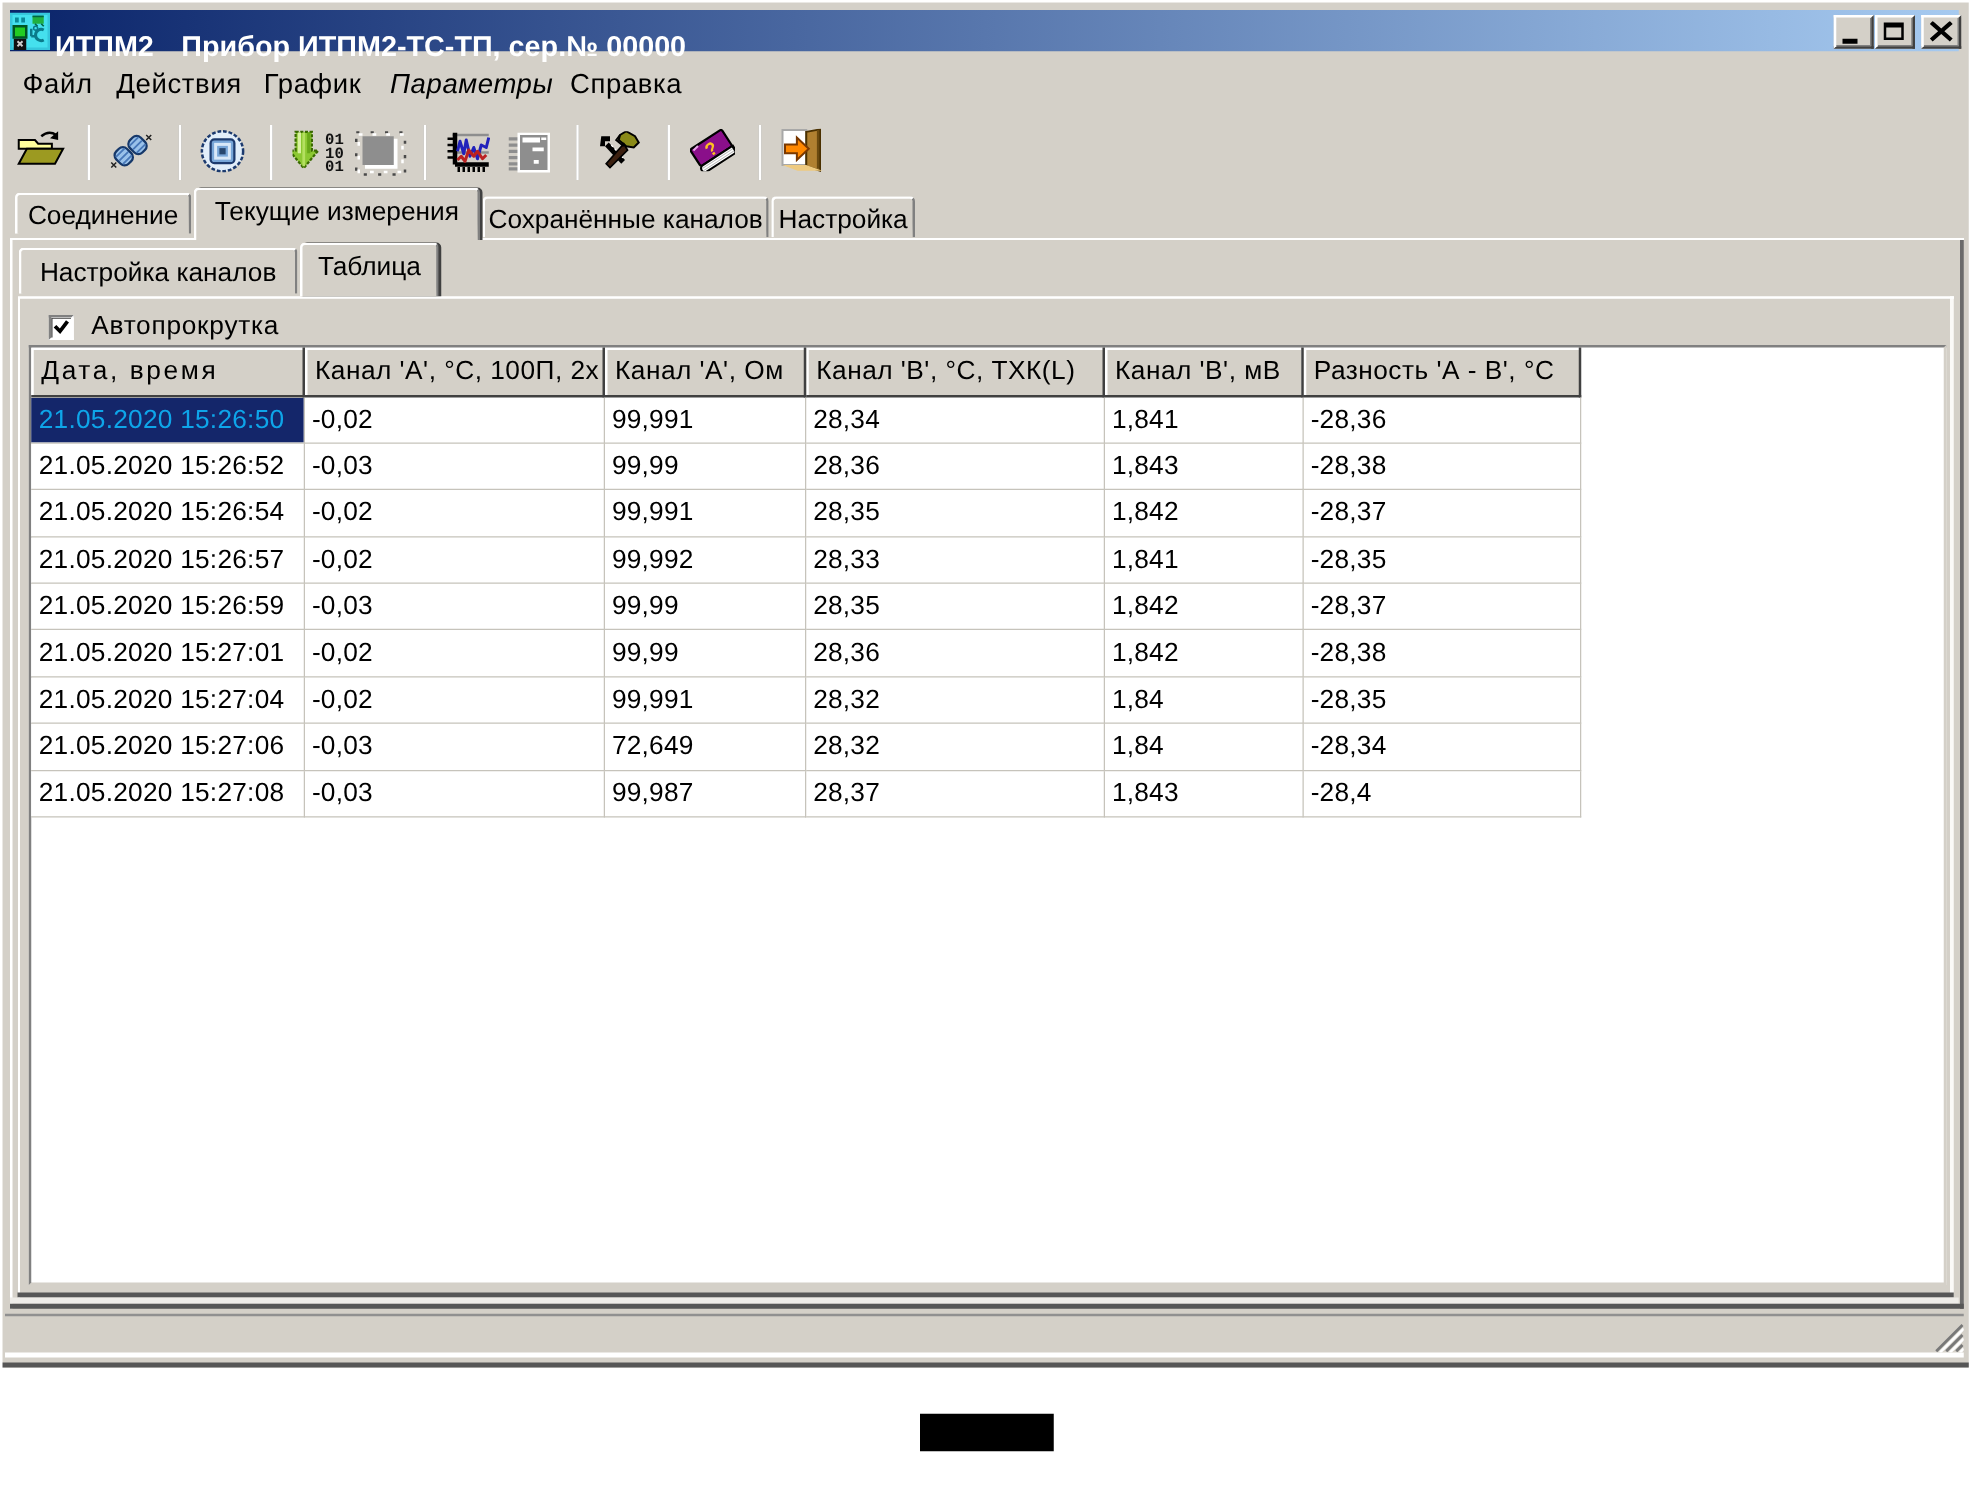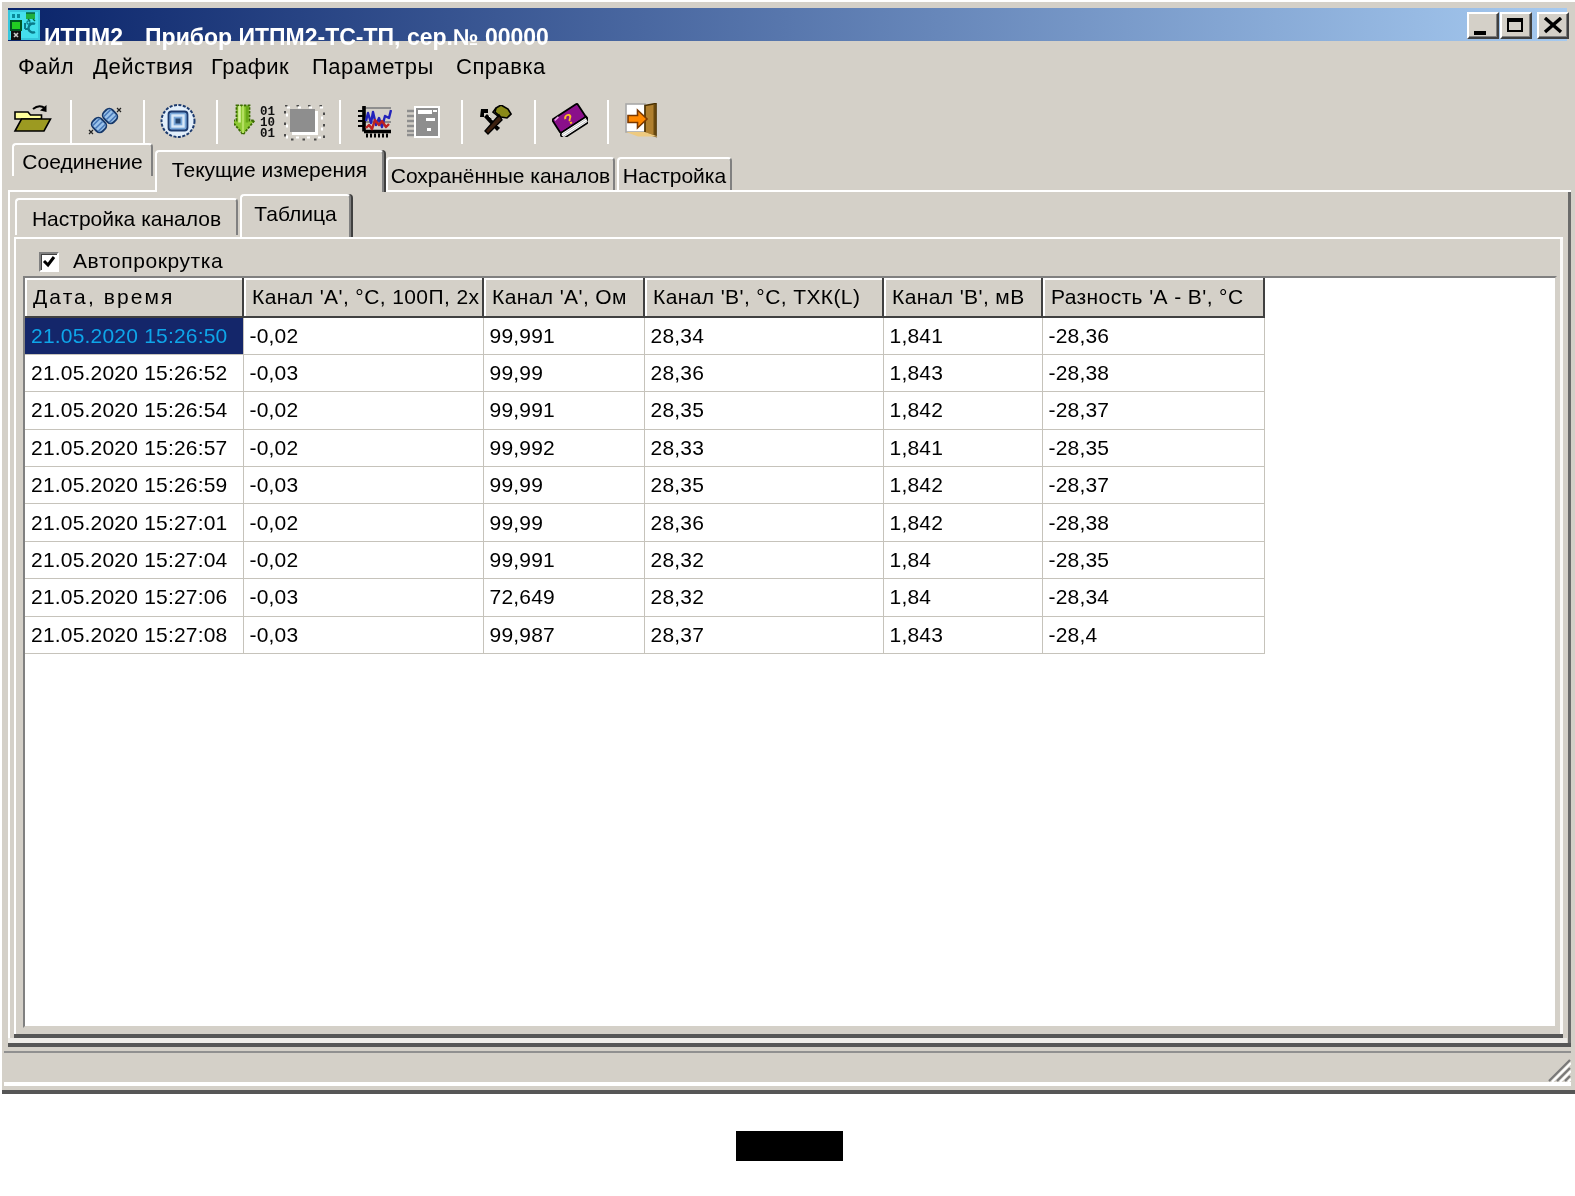--- a/index.html
+++ b/index.html
@@ -101,21 +101,21 @@
       <svg class="abs" style="left:4px;top:3px" width="20" height="18">
           <path d="M2 1 L18 15 M18 1 L2 15" stroke="#000" stroke-width="3.4"></path>
         </svg>
     </div>
   </div>
 
   <div id="menubar">
     <div class="mitem" style="left:10px;">Файл</div>
     <div class="mitem" style="left:85px;">Действия</div>
     <div class="mitem" style="left:203px;">График</div>
-    <div class="mitem" style="left:304px;">Параметры</div>
+    <div class="mitem" style="left:304px;font-style:italic;">Параметры</div>
     <div class="mitem" style="left:448px;">Справка</div>
   </div>
 
   <div id="toolbar">
 
     <svg class="ticon" style="left:5px;top:12px" width="40" height="32" viewBox="0 0 40 32">
       <path d="M2 8 h13 l2.5 3 h11 v4 h-26.5 z" fill="#ffff9c" stroke="#000" stroke-width="1.6"></path>
       <path d="M2 27 l6.5 -12 h29 l-6.5 12 z" fill="#9c9a21" stroke="#000" stroke-width="1.6"></path>
       <path d="M20 5 q6 -5 12 -1" fill="none" stroke="#000" stroke-width="2"></path>
       <path d="M33.5 1 v7 l-6.5 -1.5 z" fill="#000"></path>
@@ -211,21 +211,21 @@
 
     <svg class="ticon" style="left:616px;top:11px" width="38" height="36" viewBox="0 0 38 36">
       <rect x="2" y="1" width="19" height="28" fill="#ffffff" stroke="#a8a8a8" stroke-width="1.6"></rect>
       <path d="M21 2.5 l11 -2 v33 l-11 -3.5 z" fill="#b08030" stroke="#4a3000" stroke-width="1.6"></path>
       <path d="M30.5 1 v31" stroke="#6a4a10" stroke-width="2"></path>
       <path d="M2 29 h19 l13 4.5 h-20 z" fill="#eeca80"></path>
       <path d="M4 12.5 h9.5 v-5.5 l9.5 9 l-9.5 9 v-5.5 h-9.5 z" fill="#ff8800" stroke="#7a3800" stroke-width="1.6"></path>
     </svg>
   </div>
 
-  <div class="tab" style="left:12px; top:143px; width:141px; height:33px; line-height:33px;">Соединение</div>
+  <div class="tab" style="left:12px; top:154px; width:141px; height:33px; line-height:33px;">Соединение</div>
   <div class="tab" style="left:155px; top:150px; width:229px; height:42px; line-height:36px; border-bottom:none; z-index:5; box-shadow:2px 0 0 #404040;">Текущие измерения</div>
   <div class="tab" style="left:386px; top:157px; width:229px; height:33px; line-height:33px;">Сохранённые каналов</div>
   <div class="tab" style="left:617px; top:157px; width:115px; height:33px; line-height:33px;">Настройка</div>
 
   <div id="panel1">
 
     <div class="tab" style="left:7px; top:8px; width:223px; height:37px; line-height:37px;">Настройка каналов</div>
     <div class="tab" style="left:232px; top:4px; width:111px; height:43px; line-height:36px; border-bottom:none; z-index:5; box-shadow:2px 0 0 #404040;">Таблица</div>
 
     <div id="panel2">

